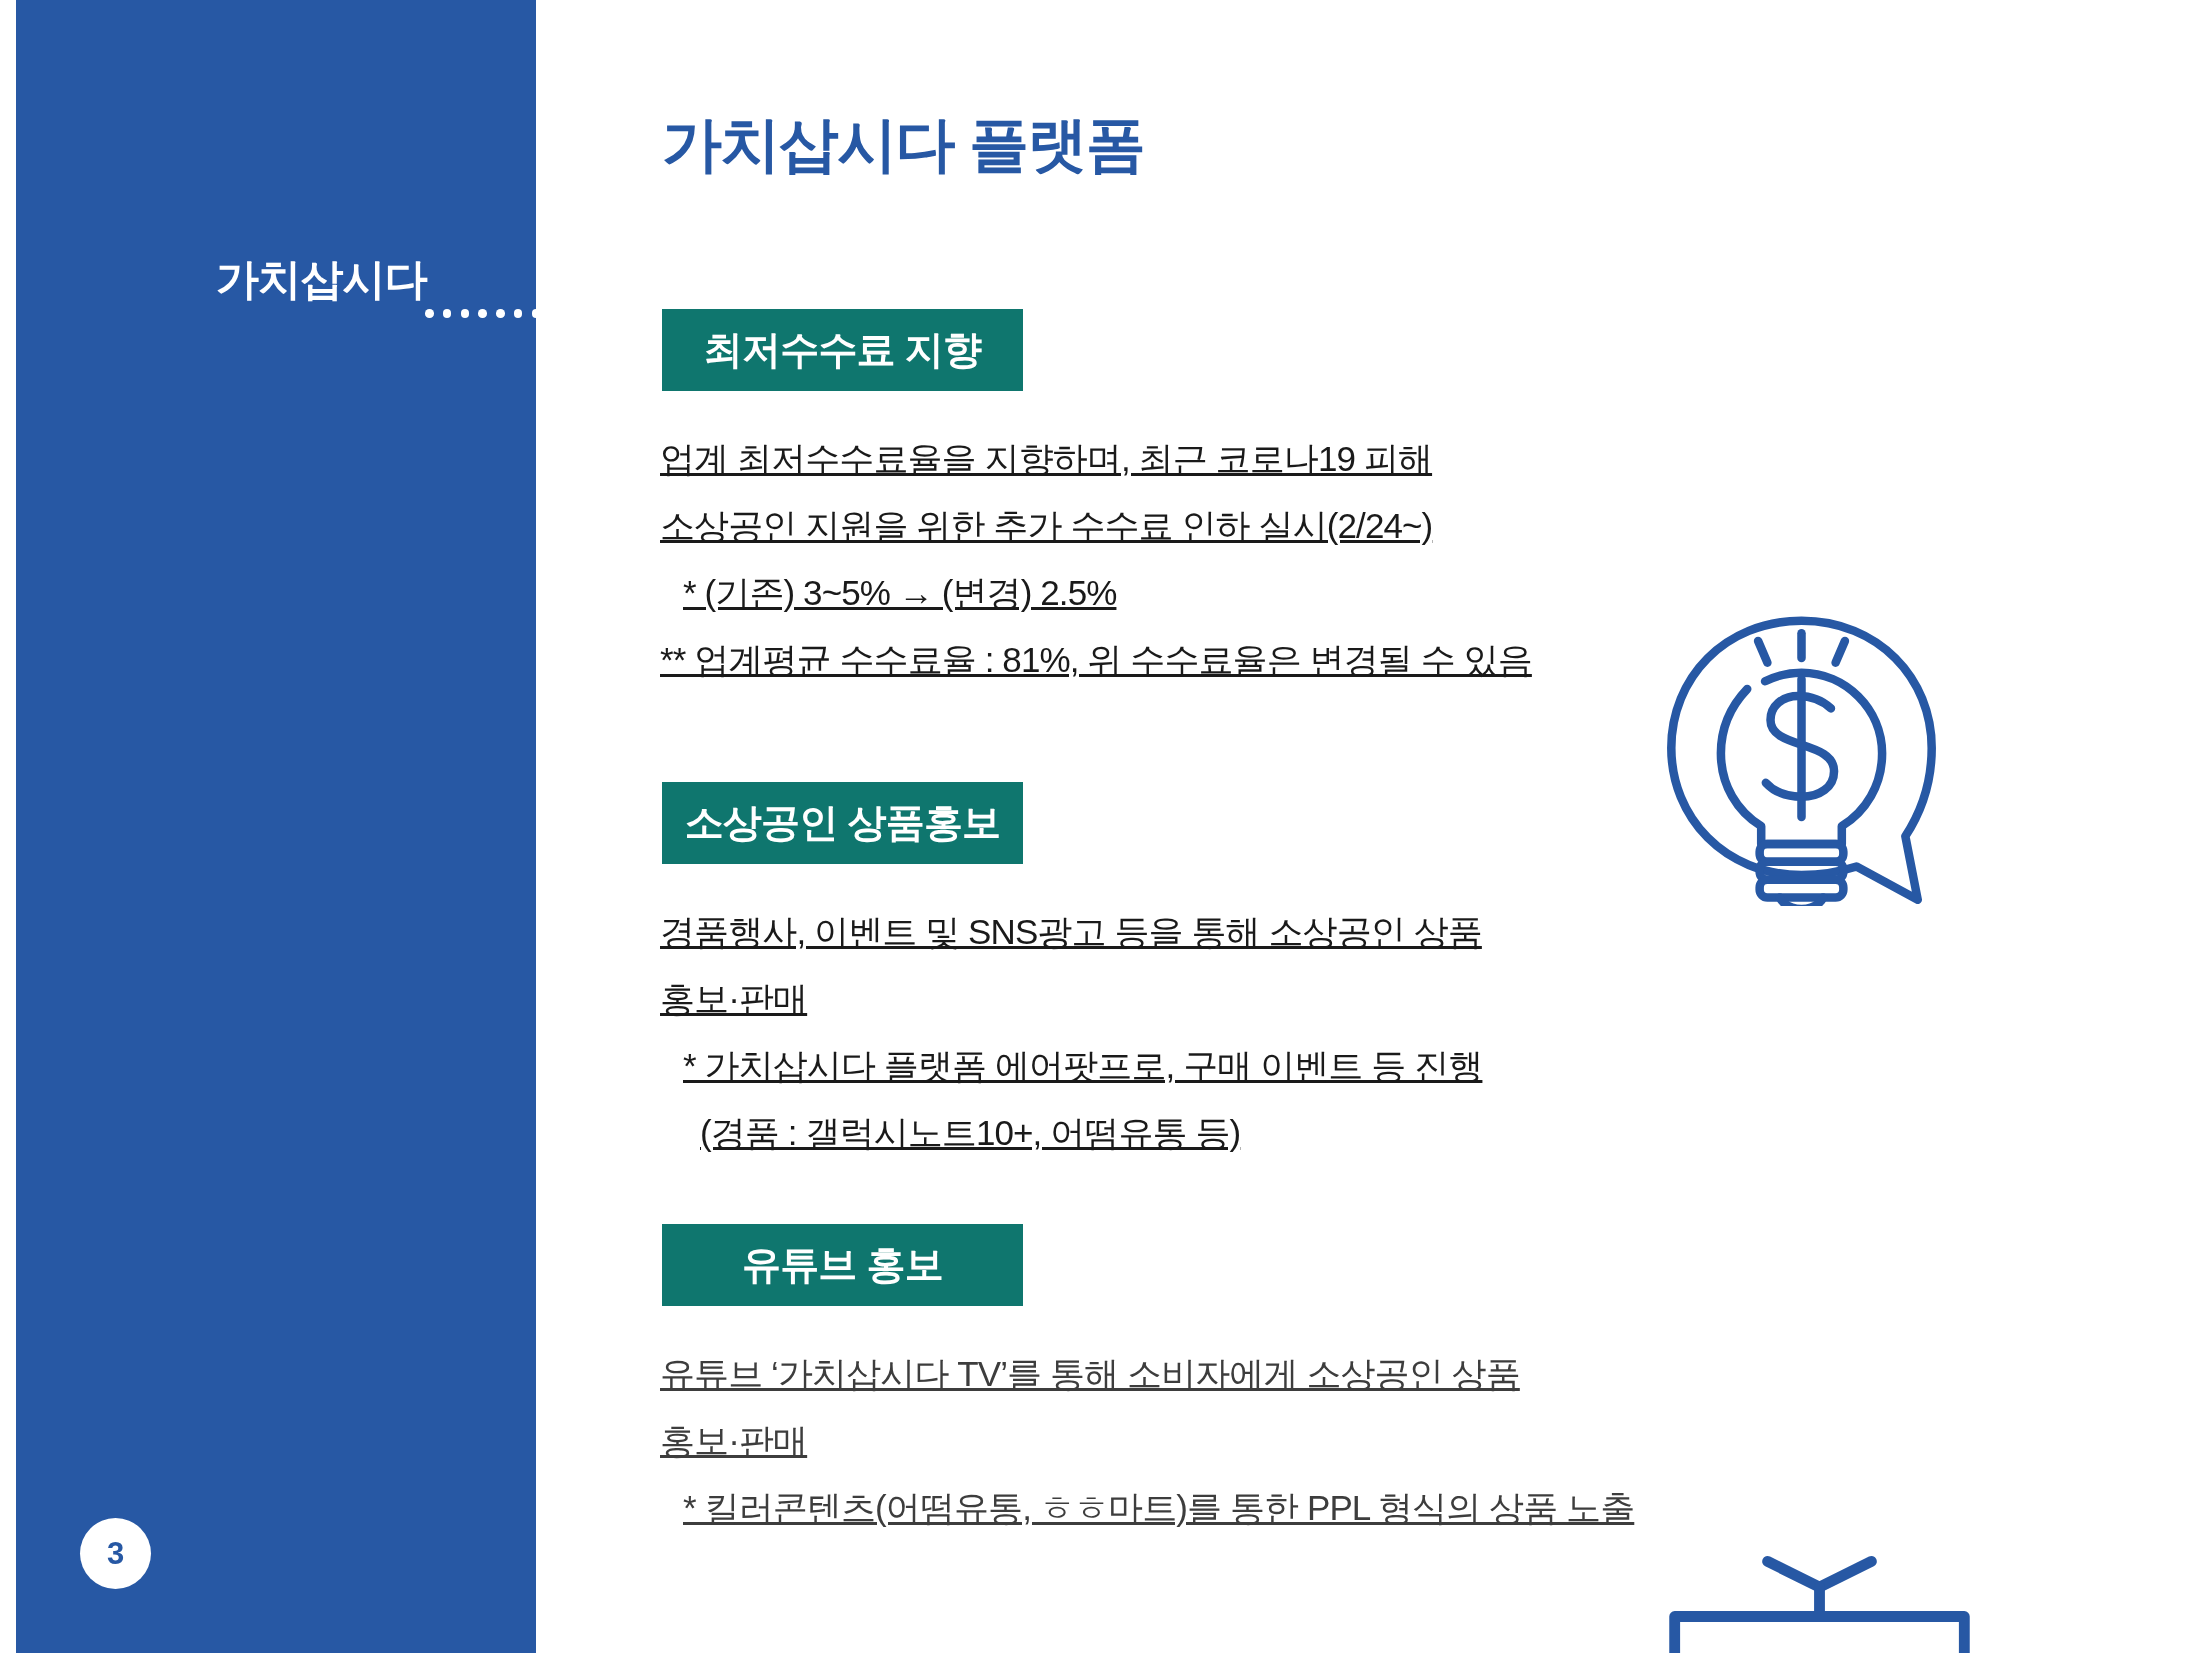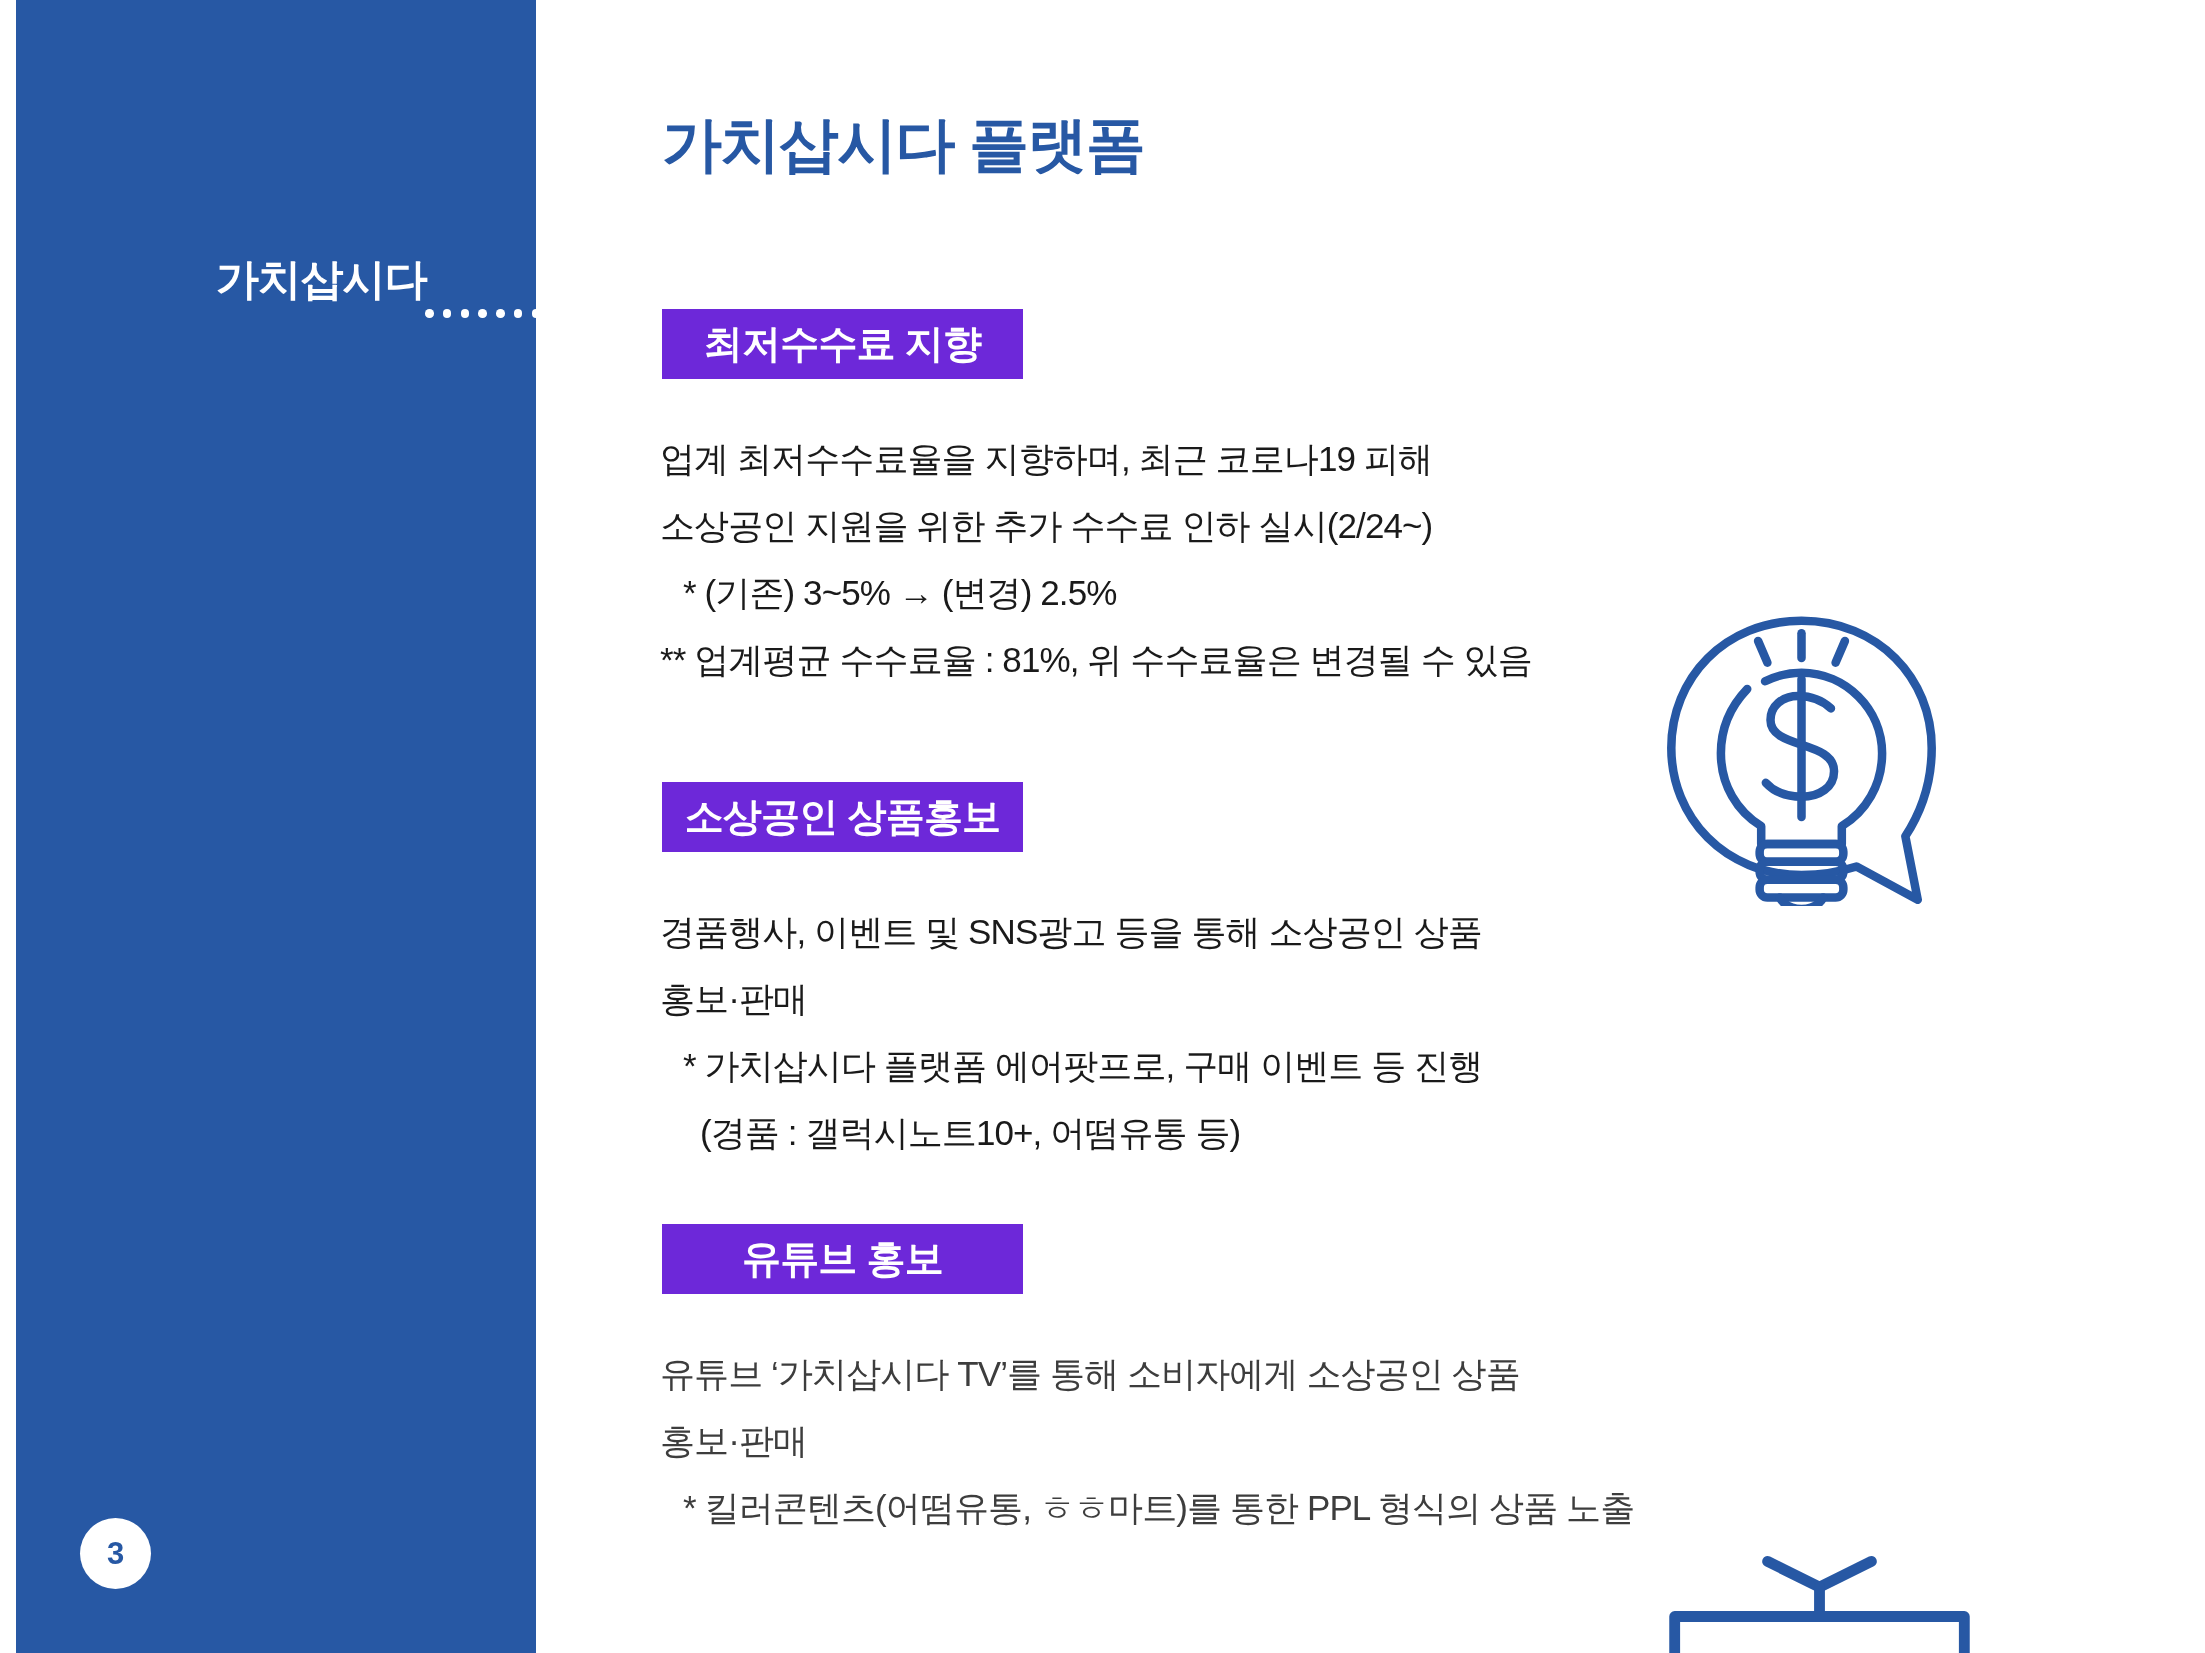--- a/index.html
+++ b/index.html
@@ -96,41 +96,42 @@
   }
   .section-1 { top: 309px; }
   .section-2 { top: 782px; }
   .section-3 { top: 1224px; }
 
   .badge {
     position: absolute;
     left: 126px;
     top: 0;
     width: 361px;
-    height: 70px;
-    background: #6d28d9;
+    height: 82px;
+    background: #0f766e;
     color: #ffffff;
     font-size: 39px;
     font-weight: bold;
     letter-spacing: -0.8px;
     display: flex;
     align-items: center;
     justify-content: center;
     box-sizing: border-box;
   }
 
   .body-text {
     position: absolute;
     left: 124px;
     top: 116px;
     color: #1a1a1a;
     font-size: 35px;
     line-height: 67px;
     letter-spacing: -0.9px;
     white-space: nowrap;
+    text-decoration: underline;
   }
   .body-text .ln { display: block; }
   .body-text .ind1 { padding-left: 23px; }
   .body-text .ind2 { padding-left: 40px; }
   .body-text.soft { color: #3d3d3d; }
 
   
   .icon-wrap {
     position: absolute;
   }

